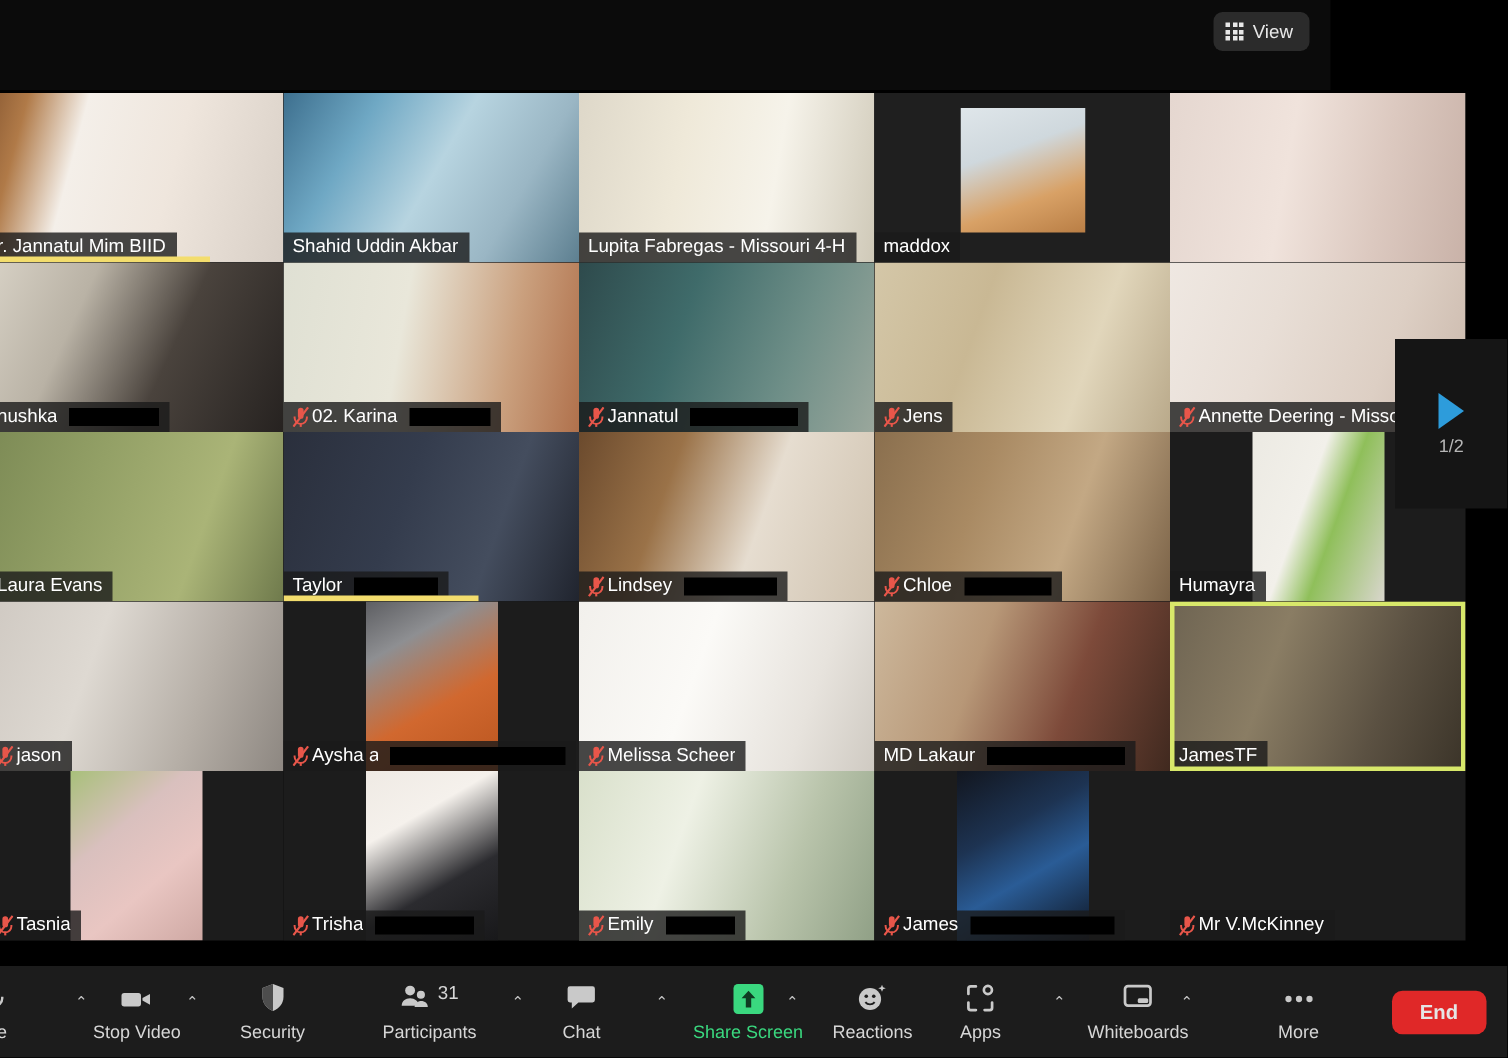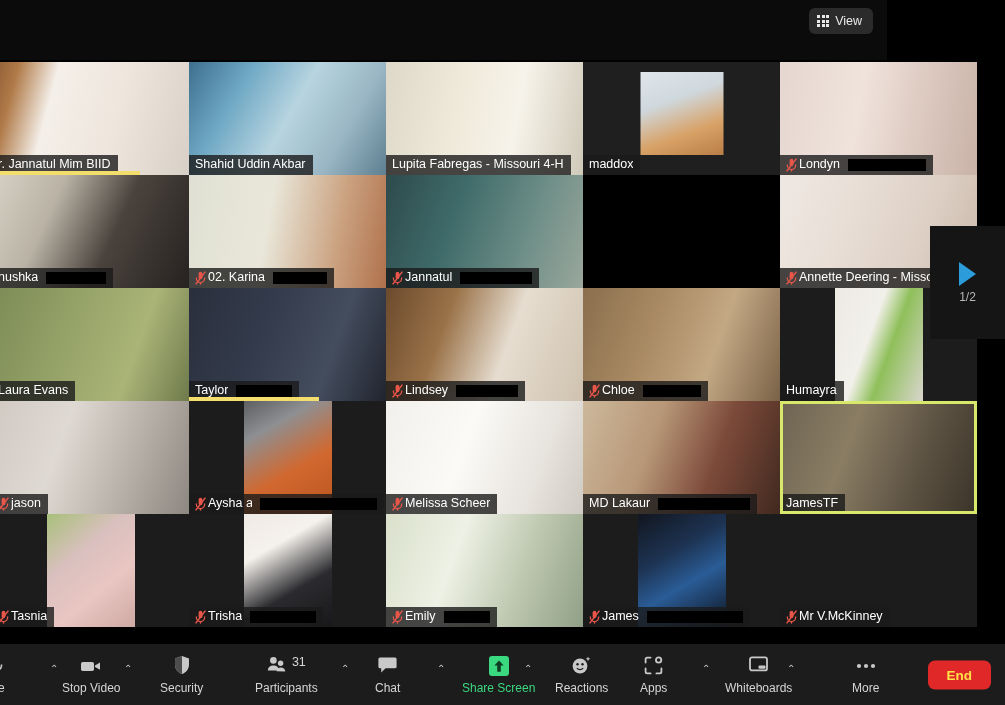--- a/index.html
+++ b/index.html
@@ -105,21 +105,21 @@
   .tb-label { font-size:12px; line-height:13px; white-space:nowrap; }
   .tb-item.green .tb-label { color:#3ad87f; }
   .caret {
     color:#c9c9c9; font-size:10px; line-height:22px;
     align-self:center; cursor:pointer;
   }
   .count { color:#d6d6d6; font-size:12.5px; margin-left:2px; }
 
   .end-btn {
     position:absolute; right:14px; top:50%; transform:translateY(-50%);
-    background:#e02828; color:#fde047;
+    background:#e02828; color:#e5e5e5;
     font-size:13.5px; font-weight:bold;
     padding:7px 19px; border:none; border-radius:7px; cursor:pointer;
   }
 
   svg.ic { display:block; fill:#c9c9c9; }
 </style>
 </head>
 <body>
 
 <div id="app">
@@ -164,32 +164,20 @@
         </div>
         <div class="tile c3">
           <div class="vid" style="background: rgb(31, 31, 31);"></div>
           <div style="position: absolute; left: 50%; top: 10px; transform: translateX(-50%); width: 83px; height: 83px; background: linear-gradient(160deg, rgb(223, 230, 234) 0%, rgb(207, 216, 221) 35%, rgb(216, 161, 102) 70%, rgb(185, 126, 69) 100%);"></div>
           <div class="namebar">
             <span class="nm">maddox</span>
           </div>
         </div>
         <div class="tile c4">
           <div class="vid" style="background: linear-gradient(100deg, rgb(229, 215, 208) 0%, rgb(240, 227, 220) 40%, rgb(220, 201, 192) 70%, rgb(201, 178, 168) 100%);"></div>
-          <div class="namebar">
-            <span class="mic-muted">
-              <svg width="11" height="14" viewBox="0 0 11 14">
-                <rect x="3.6" y="0.8" width="3.8" height="7.4" rx="1.9" fill="#e8564a"></rect>
-                <path d="M1.4 6.6v.9a4.1 4.1 0 0 0 8.2 0v-.9" fill="none" stroke="#e8564a" stroke-width="1.3"></path>
-                <rect x="4.8" y="11" width="1.4" height="2.6" fill="#e8564a"></rect>
-                <path d="M0.6 13.4L10.4 0.6" stroke="#e8564a" stroke-width="1.5"></path>
-              </svg>
-            </span>
-            <span class="nm">Londyn</span>
-            <span class="redact" style="width: 78px;"></span>
-          </div>
         </div>
       </div>
       <div class="row r2">
         <div class="tile c0">
           <div class="vid" style="background: linear-gradient(115deg, rgb(216, 210, 198) 0%, rgb(185, 178, 165) 30%, rgb(74, 67, 61) 60%, rgb(38, 34, 32) 100%);"></div>
           <div class="namebar">
             <span class="nm">nushka</span>
             <span class="redact" style="width: 60px;"></span>
           </div>
         </div>
@@ -214,20 +202,34 @@
             <span class="mic-muted">
               <svg width="11" height="14" viewBox="0 0 11 14">
                 <rect x="3.6" y="0.8" width="3.8" height="7.4" rx="1.9" fill="#e8564a"></rect>
                 <path d="M1.4 6.6v.9a4.1 4.1 0 0 0 8.2 0v-.9" fill="none" stroke="#e8564a" stroke-width="1.3"></path>
                 <rect x="4.8" y="11" width="1.4" height="2.6" fill="#e8564a"></rect>
                 <path d="M0.6 13.4L10.4 0.6" stroke="#e8564a" stroke-width="1.5"></path>
               </svg>
             </span>
             <span class="nm">Jannatul</span>
             <span class="redact" style="width: 72px;"></span>
+          </div>
+        </div>
+        <div class="tile c3">
+          <div class="vid" style="background: linear-gradient(110deg, rgb(212, 199, 168) 0%, rgb(201, 184, 148) 35%, rgb(225, 214, 187) 70%, rgb(185, 169, 138) 100%);"></div>
+          <div class="namebar">
+            <span class="mic-muted">
+              <svg width="11" height="14" viewBox="0 0 11 14">
+                <rect x="3.6" y="0.8" width="3.8" height="7.4" rx="1.9" fill="#e8564a"></rect>
+                <path d="M1.4 6.6v.9a4.1 4.1 0 0 0 8.2 0v-.9" fill="none" stroke="#e8564a" stroke-width="1.3"></path>
+                <rect x="4.8" y="11" width="1.4" height="2.6" fill="#e8564a"></rect>
+                <path d="M0.6 13.4L10.4 0.6" stroke="#e8564a" stroke-width="1.5"></path>
+              </svg>
+            </span>
+            <span class="nm">Jens</span>
           </div>
         </div>
         <div class="tile c4">
           <div class="vid" style="background: linear-gradient(110deg, rgb(239, 232, 226) 0%, rgb(232, 222, 214) 35%, rgb(221, 207, 196) 70%, rgb(201, 183, 170) 100%);"></div>
           <div class="namebar">
             <span class="mic-muted">
               <svg width="11" height="14" viewBox="0 0 11 14">
                 <rect x="3.6" y="0.8" width="3.8" height="7.4" rx="1.9" fill="#e8564a"></rect>
                 <path d="M1.4 6.6v.9a4.1 4.1 0 0 0 8.2 0v-.9" fill="none" stroke="#e8564a" stroke-width="1.3"></path>
                 <rect x="4.8" y="11" width="1.4" height="2.6" fill="#e8564a"></rect>

